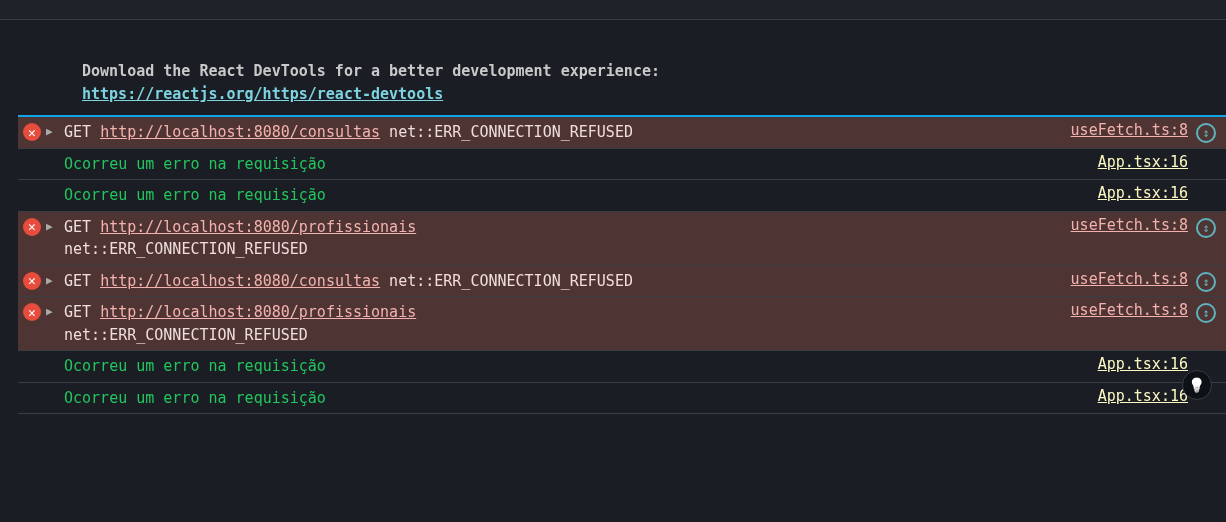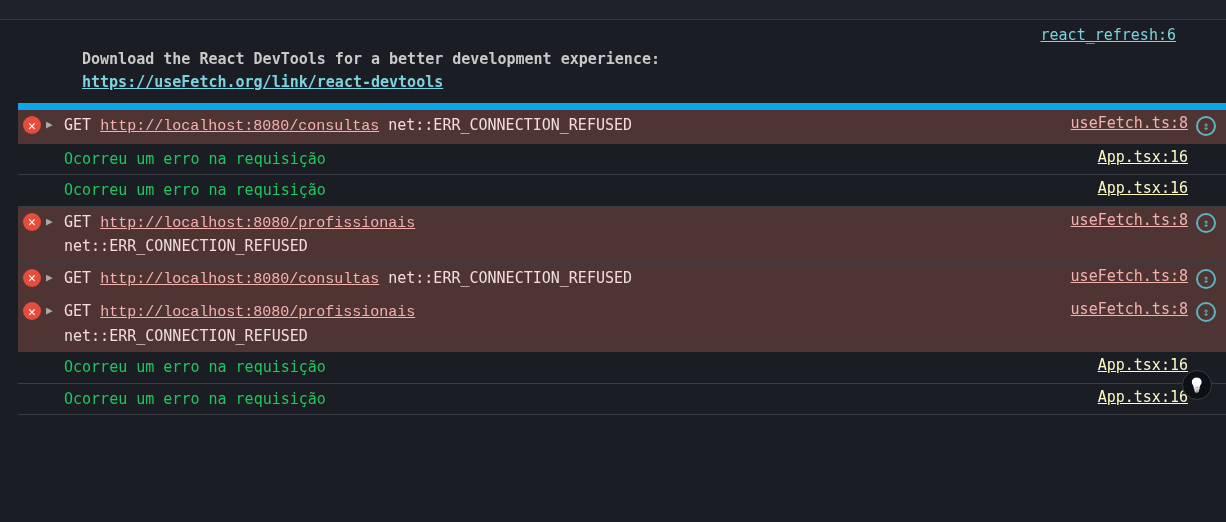--- a/index.html
+++ b/index.html
@@ -69,21 +69,21 @@
   line-height: 1.5;
   word-break: break-all;
   padding-right: 6px;
 }
 .row.error .msg { color: #f0dddd; }
 .msg a, .link {
   color: #7dd3e0;
   text-decoration: underline;
   cursor: pointer;
 }
-.row.error .msg a { color: #f4b2ae; font-family: Liberation Mono, monospace; }
+.row.error .msg a { color: #f4b2ae; }
 .src {
   flex-shrink: 0;
   color: #fef9c3;
   text-decoration: underline;
   cursor: pointer;
   padding-right: 6px;
   align-self: flex-start;
 }
 .row.error .src { color: #f4b2ae; text-decoration: underline; }
 .extra-icon-col {
@@ -108,22 +108,23 @@
 }
 .circle-arrow::before { content: "↕"; }
 .row.info .icon-col { width: 46px; }
 .top-link-row {
   display: flex;
   justify-content: flex-end;
   padding: 6px 50px 0 0;
 }
 .intro-row {
   padding: 4px 80px 10px 64px;
-  border-bottom: 7px solid #0ea5e9;
+  border-bottom: 2px solid #0ea5e9;
   line-height: 1.5;
+  margin-top: 36px;
 }
 .intro-row .msg-text { color: #c9c9c9; font-weight: bold; }
 .intro-row a { color: #7dd3e0; text-decoration: underline; font-weight: bold; }
 .fab {
   position: fixed;
   right: 14px;
   top: 370px;
   width: 30px;
   height: 30px;
   border-radius: 50%;
@@ -138,27 +139,24 @@
 }
 .fab::before { content: "💡"; filter: grayscale(1) brightness(1.3); font-size:14px;}
 </style>
 </head>
 <body>
 
 <div class="toolbar"></div>
 
 <div class="console">
 
-  <div class="top-link-row">
-    <span class="link">react_refresh:6</span>
-  </div>
 
   <div class="intro-row">
     <span class="msg-text">Download the React DevTools for a better development experience:</span><br>
-    <a>https://useFetch.org/link/react-devtools</a>
+    <a>https://reactjs.org/https/react-devtools</a>
   </div>
 
   <div id="rows">
       <div class="row error">
         <div class="icon-col">
           <div class="error-circle"></div>
         </div>
         <div class="expand-col expandable">▶</div>
         <div class="msg"><span>GET </span><a>http://localhost:8080/consultas</a><span> net::ERR_CONNECTION_REFUSED</span></div>
         <div class="src">useFetch.ts:8</div>

